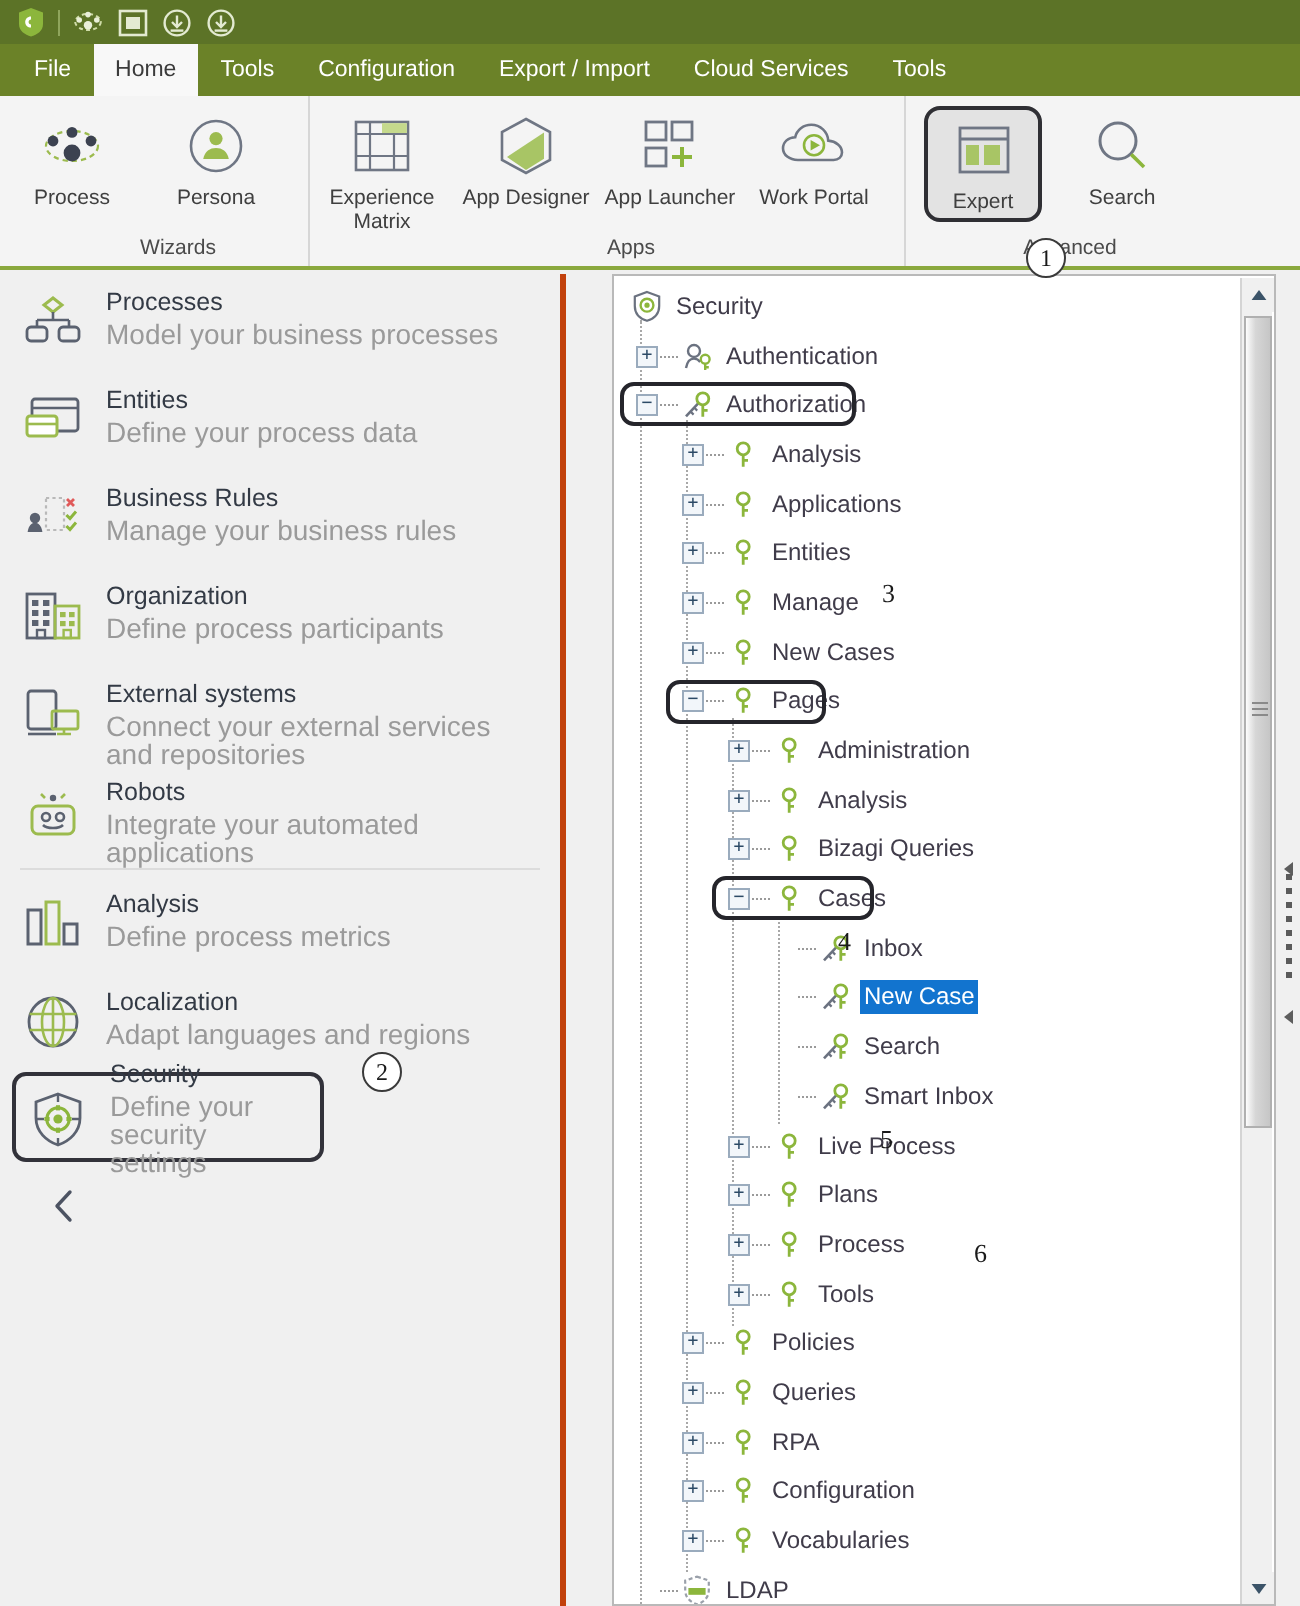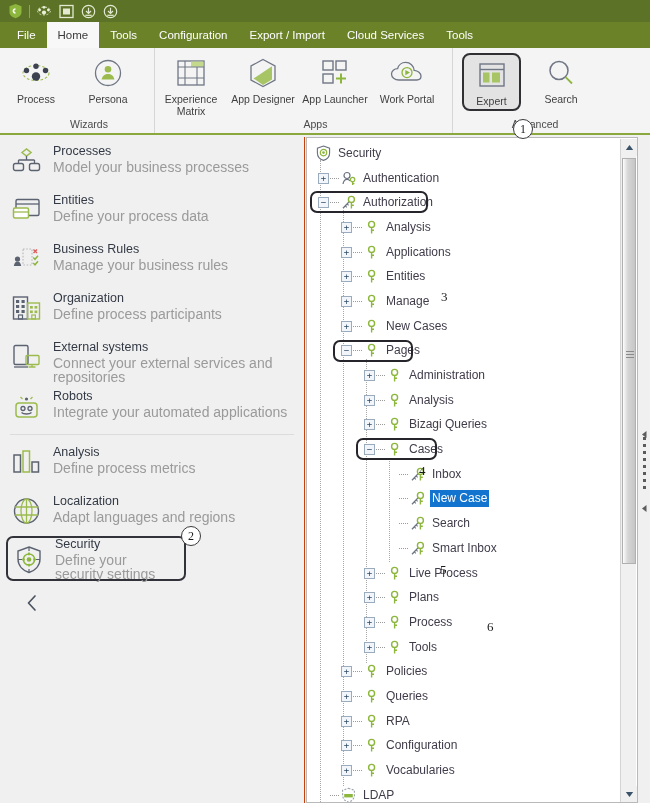--- a/index.html
+++ b/index.html
@@ -127,23 +127,23 @@
     position: absolute;
     color: #1a1a1a;
     font-size: 13px;
     z-index: 40;
     font-family: "Liberation Serif", serif;
   }
 
   
   .sidebar {
     position: absolute; left: 0; top: 137px;
-    width: 305px; height: 666px;
+    width: 283px; height: 666px;
     background: #f0f0f0;
-    border-right: 1px solid #c2410c;
+    border-right: 3px solid #c2410c;
     overflow: hidden;
   }
   .side-item {
     position: relative;
     display: flex; align-items: flex-start;
     padding: 6px 8px 6px 10px;
     height: 49px;
     cursor: default;
   }
   .side-icon {

